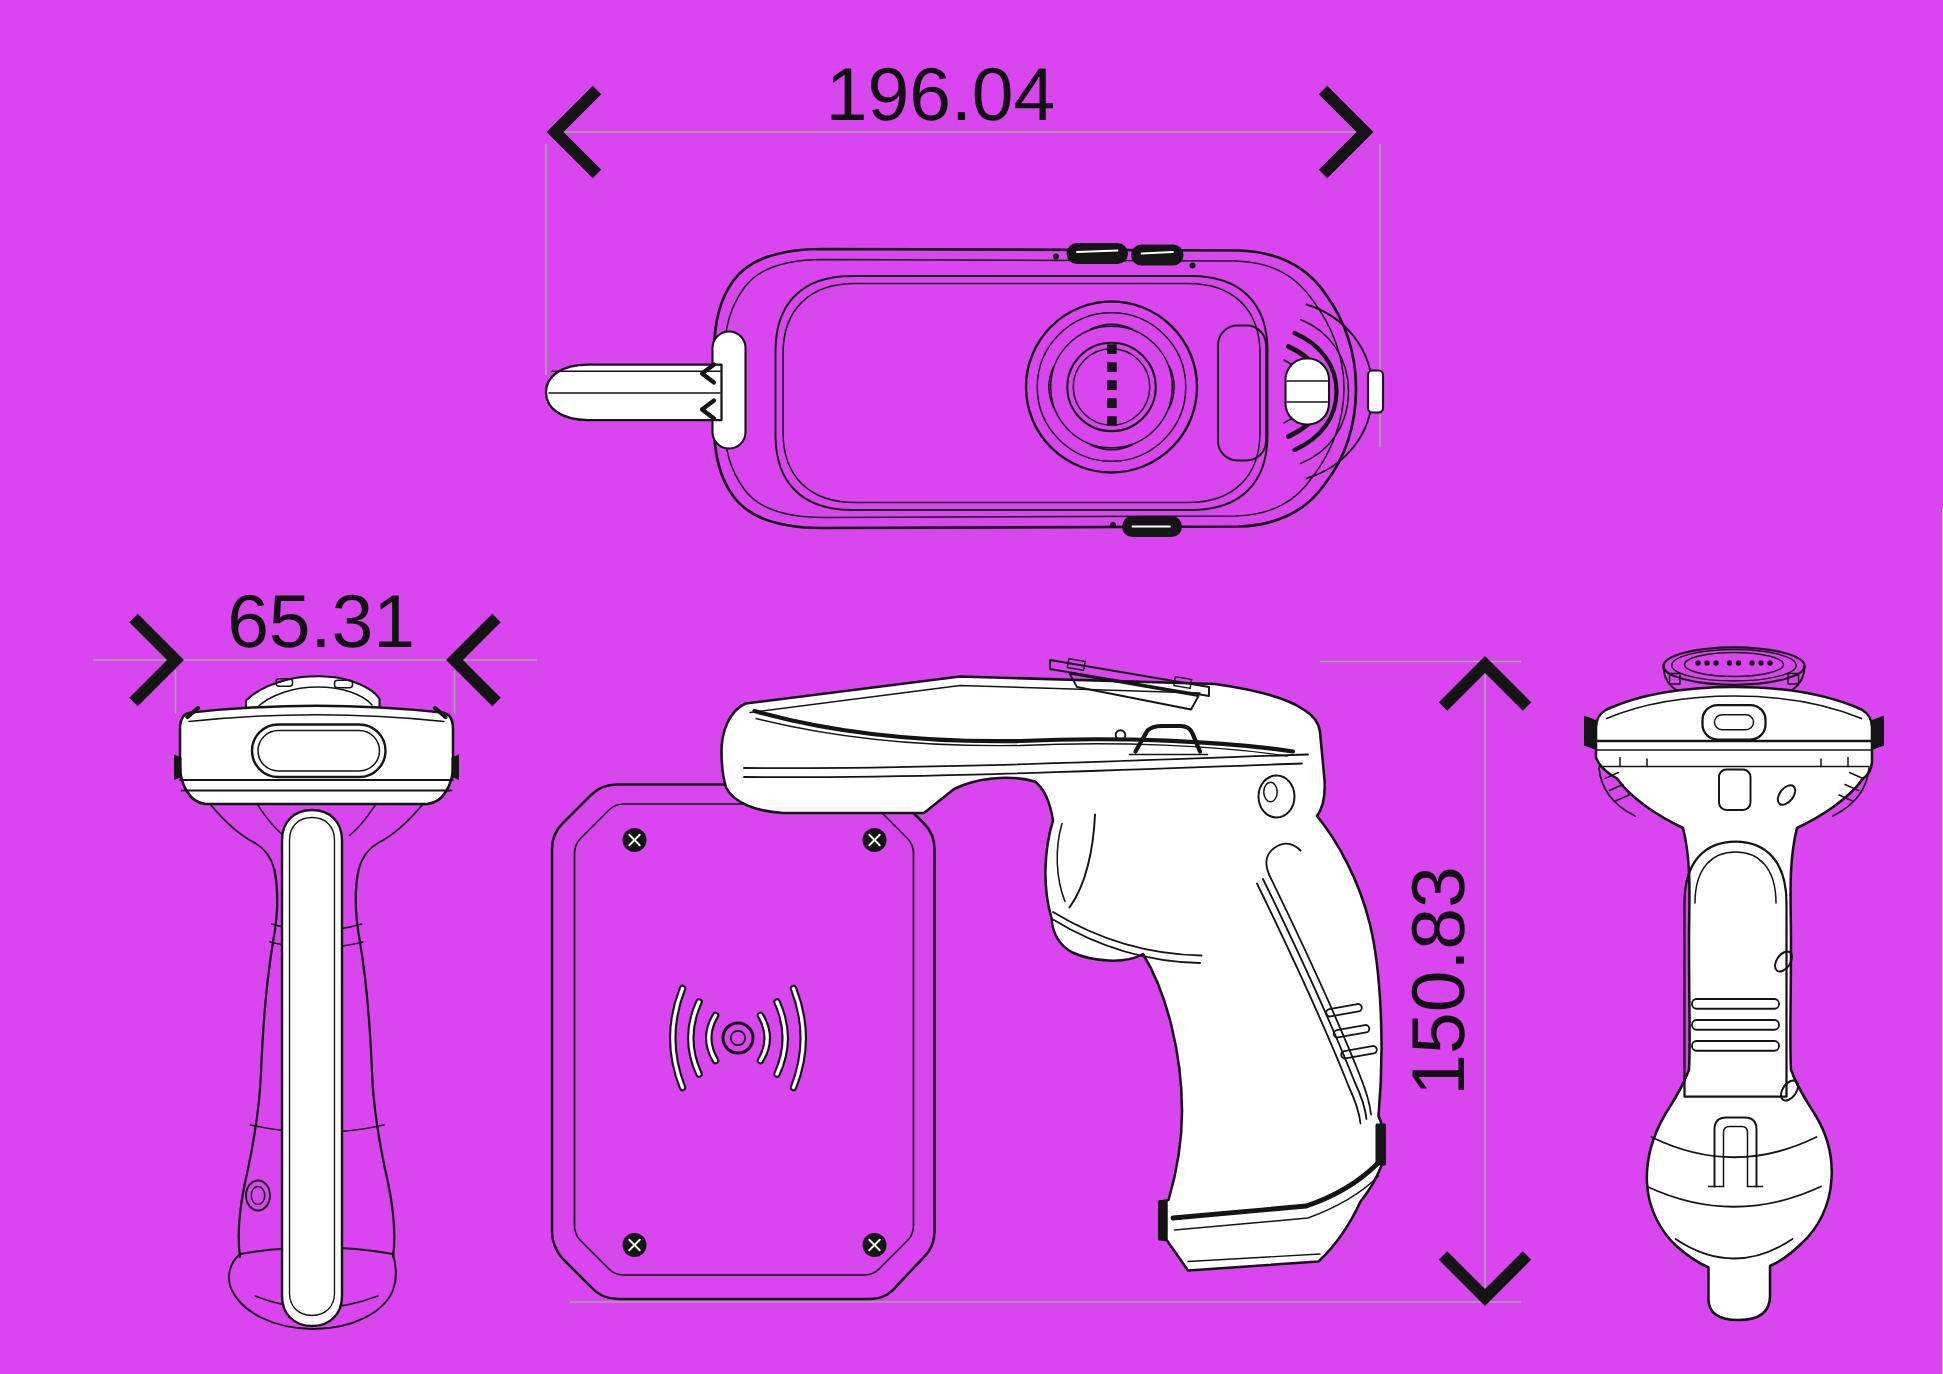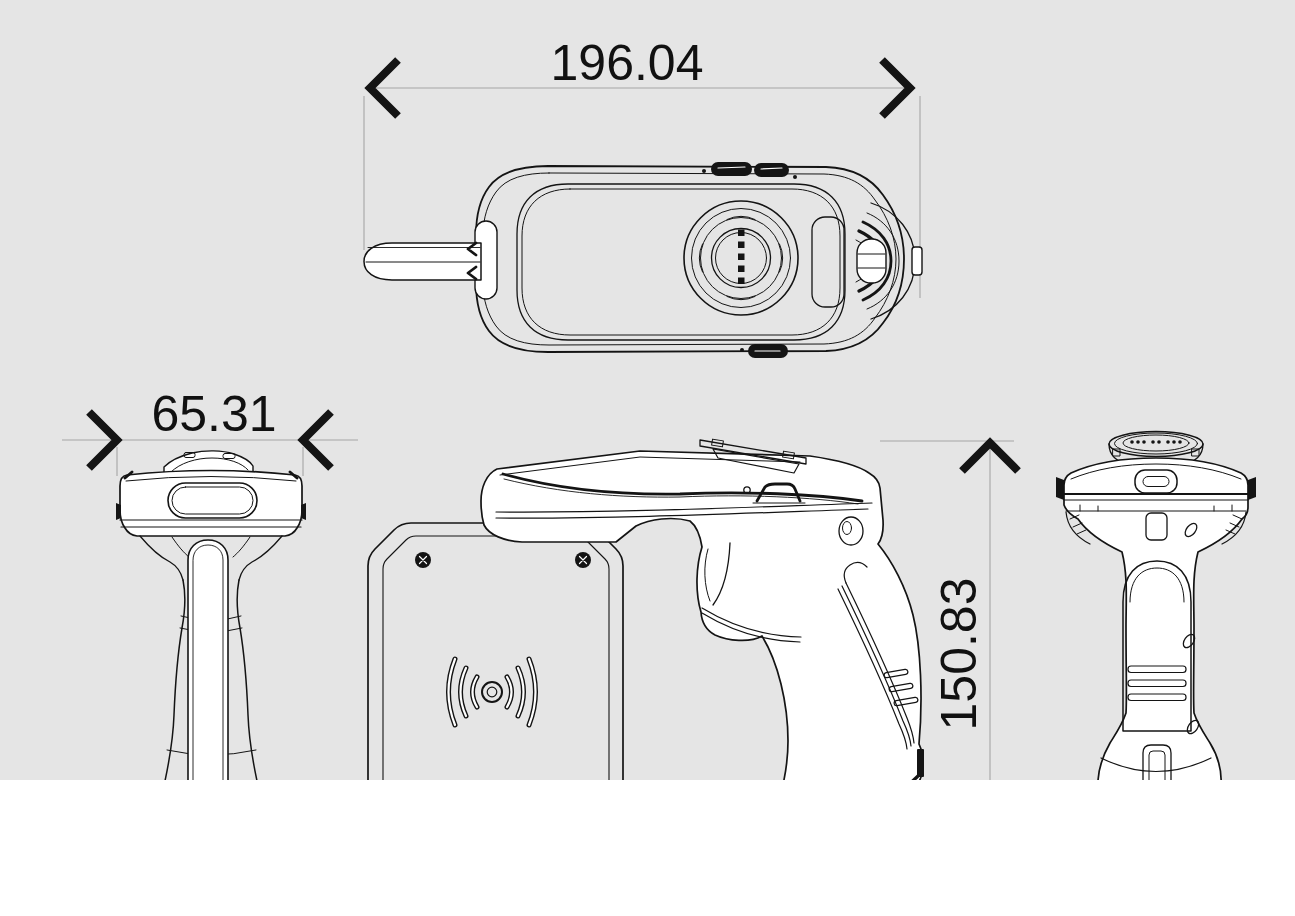--- a/index.html
+++ b/index.html
@@ -1,16 +1,16 @@
 <!DOCTYPE html>
 <html><head>
 <meta charset="utf-8">
 <style>
   html,body{margin:0;padding:0;background:#ffffff;}
-  .page{position:relative;width:1295px;height:780px;background:#e5e5e5;overflow:hidden;
+  .page{position:relative;width:1295px;height:916px;background:#d946ef;overflow:hidden;
         font-family:"Liberation Sans", sans-serif;}
   svg{display:block;}
   
   .o  {fill:none;stroke:#141414;stroke-width:1.6;stroke-linejoin:round;stroke-linecap:round;}
   .o13{fill:none;stroke:#141414;stroke-width:1.3;stroke-linejoin:round;stroke-linecap:round;}
   .t  {fill:none;stroke:#141414;stroke-width:1;stroke-linejoin:round;stroke-linecap:round;}
   .t12{fill:none;stroke:#141414;stroke-width:1.2;stroke-linejoin:round;stroke-linecap:round;}
   .th {fill:none;stroke:#141414;stroke-width:2.8;stroke-linejoin:round;stroke-linecap:round;}
   .th32{fill:none;stroke:#141414;stroke-width:3.2;stroke-linejoin:round;stroke-linecap:round;}
   .w  {fill:#ffffff;stroke:#141414;stroke-width:1.7;stroke-linejoin:round;}

